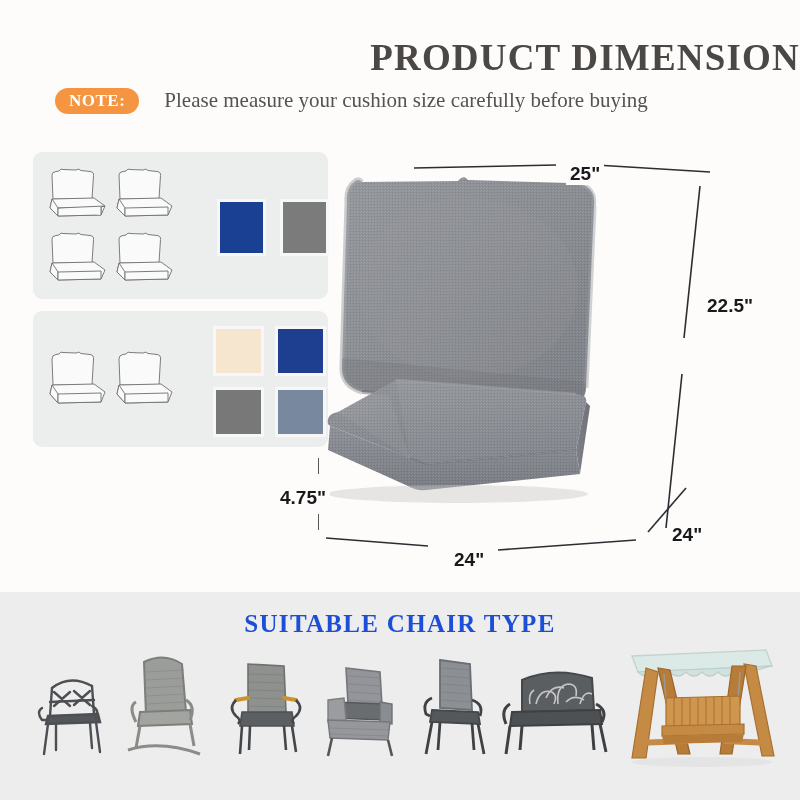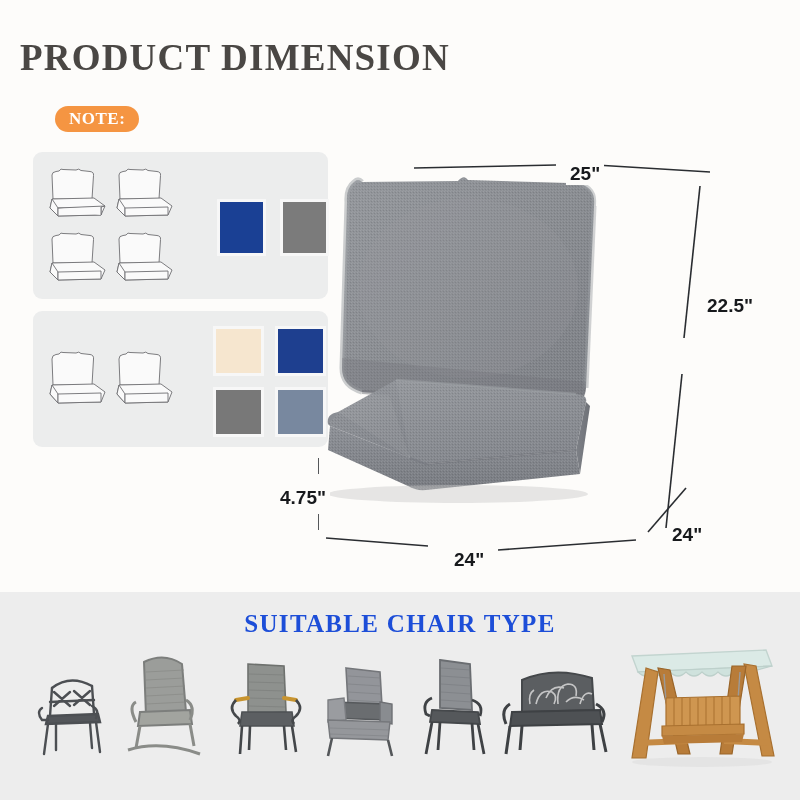--- a/index.html
+++ b/index.html
@@ -17,31 +17,30 @@
   }
 
   
   #top-section {
     position: absolute; left: 0; top: 0;
     width: 800px; height: 592px;
     background: #fdfcfa;
   }
   #page-title {
     position: absolute; left: 0; top: 36px; width: 800px;
-    text-align: left;
+    text-align: right;
     font-family: "Liberation Serif", serif;
     font-size: 37px; font-weight: 700;
     letter-spacing: 1.2px;
     color: #4a4744;
-    padding-left: 20px;
   }
   #note-row {
-    position: absolute; left: 55px; top: 100px;
+    position: absolute; left: 55px; top: 88px;
     width: 700px; height: 32px;
-    display: flex; align-items: flex-end; gap: 25px;
+    display: flex; align-items: flex-start; gap: 25px;
   }
   #note-badge {
     background: #f59542;
     color: #ffffff;
     font-family: "Liberation Serif", serif;
     font-weight: 700;
     font-size: 17px;
     letter-spacing: 0.5px;
     padding: 4px 14px 5px 14px;
     border-radius: 14px;
@@ -126,20 +125,21 @@
 <body>
 
 <div id="page">
 
   <div id="top-section">
 
     <div id="page-title">PRODUCT DIMENSION</div>
 
     <div id="note-row">
       <span id="note-badge">NOTE:</span>
+      <span id="note-text">Please measure your cushion size carefully before buying</span>
     </div>
 
     <div class="swatch-panel" id="panel-4pc">
       <div class="cushion-grid" id="grid-4pc">
         <div class="cushion-ico">
           <svg viewBox="0 0 67 64" width="67" height="64">
             <g fill="#fafafa" stroke="#6e6e72" stroke-width="0.9" stroke-linejoin="round">
               <path d="M10 37 L9 13 Q9 10 13 9.5 L16 9 Q18 6 20 7.5 L33 8 Q36 6 38 8.5 L47 9.5 Q51 10 50.5 13.5 L49 37 Z"></path>
               <path d="M9 37 L51 36 L62 44 L58 53 L15 54 L7 46 Z"></path>
               <path d="M9 37 L7 46 L15 54 L15 46 Z"></path>

